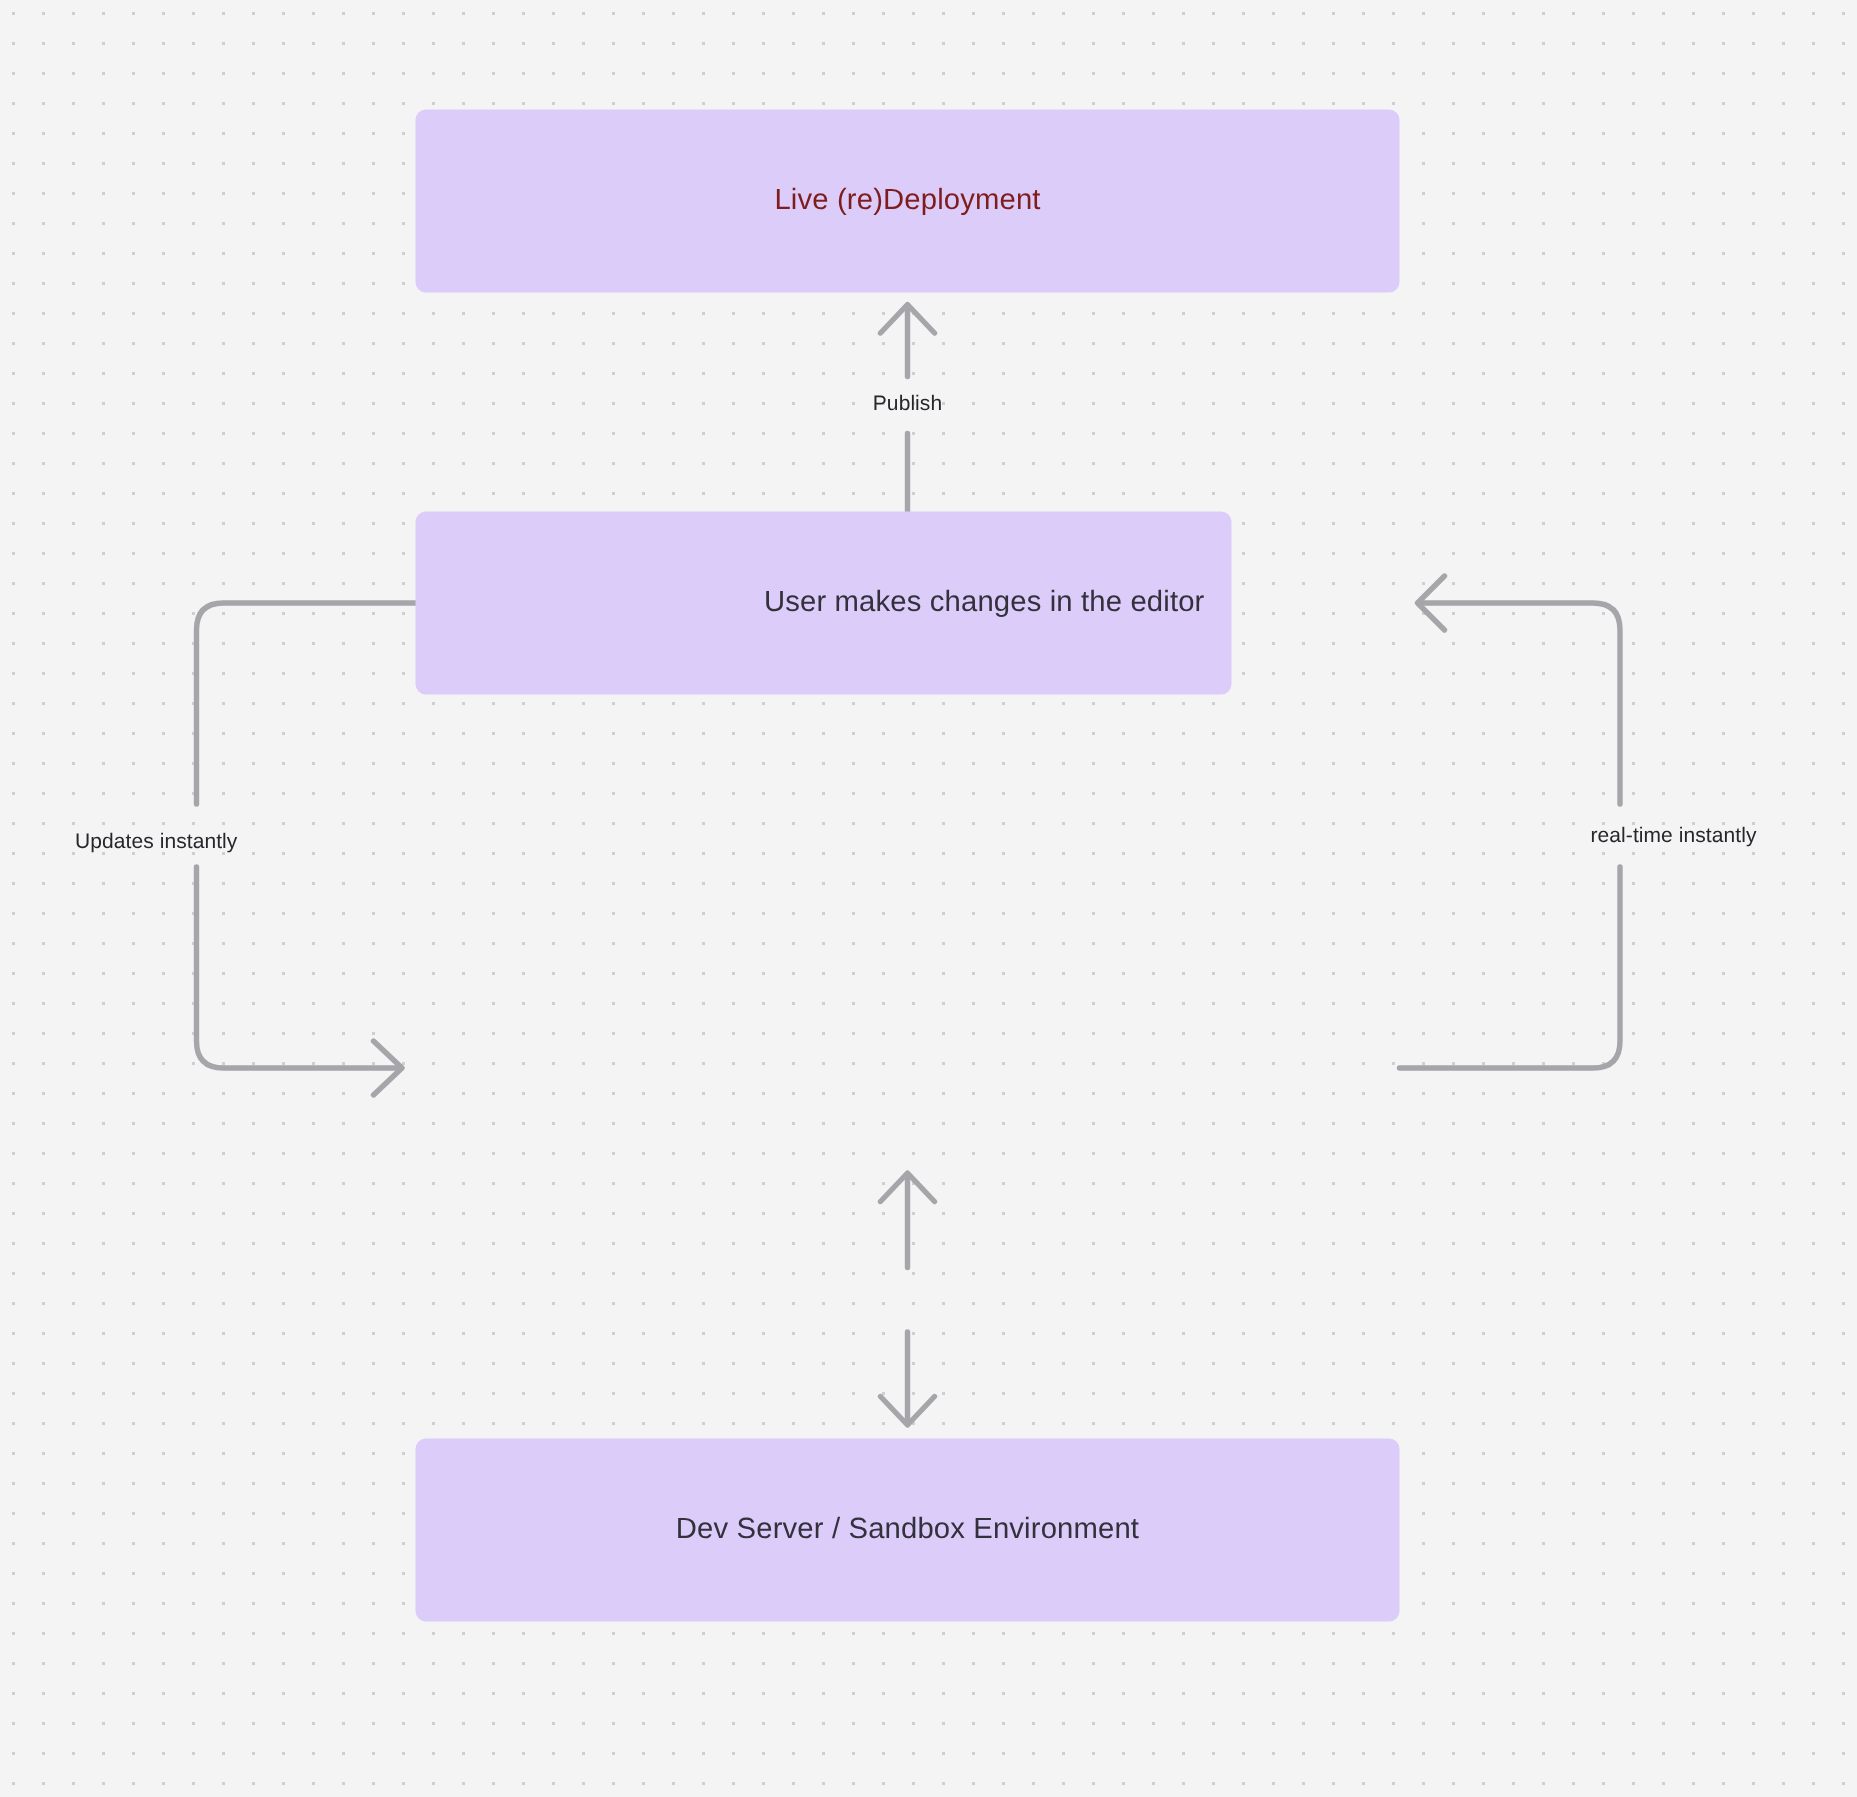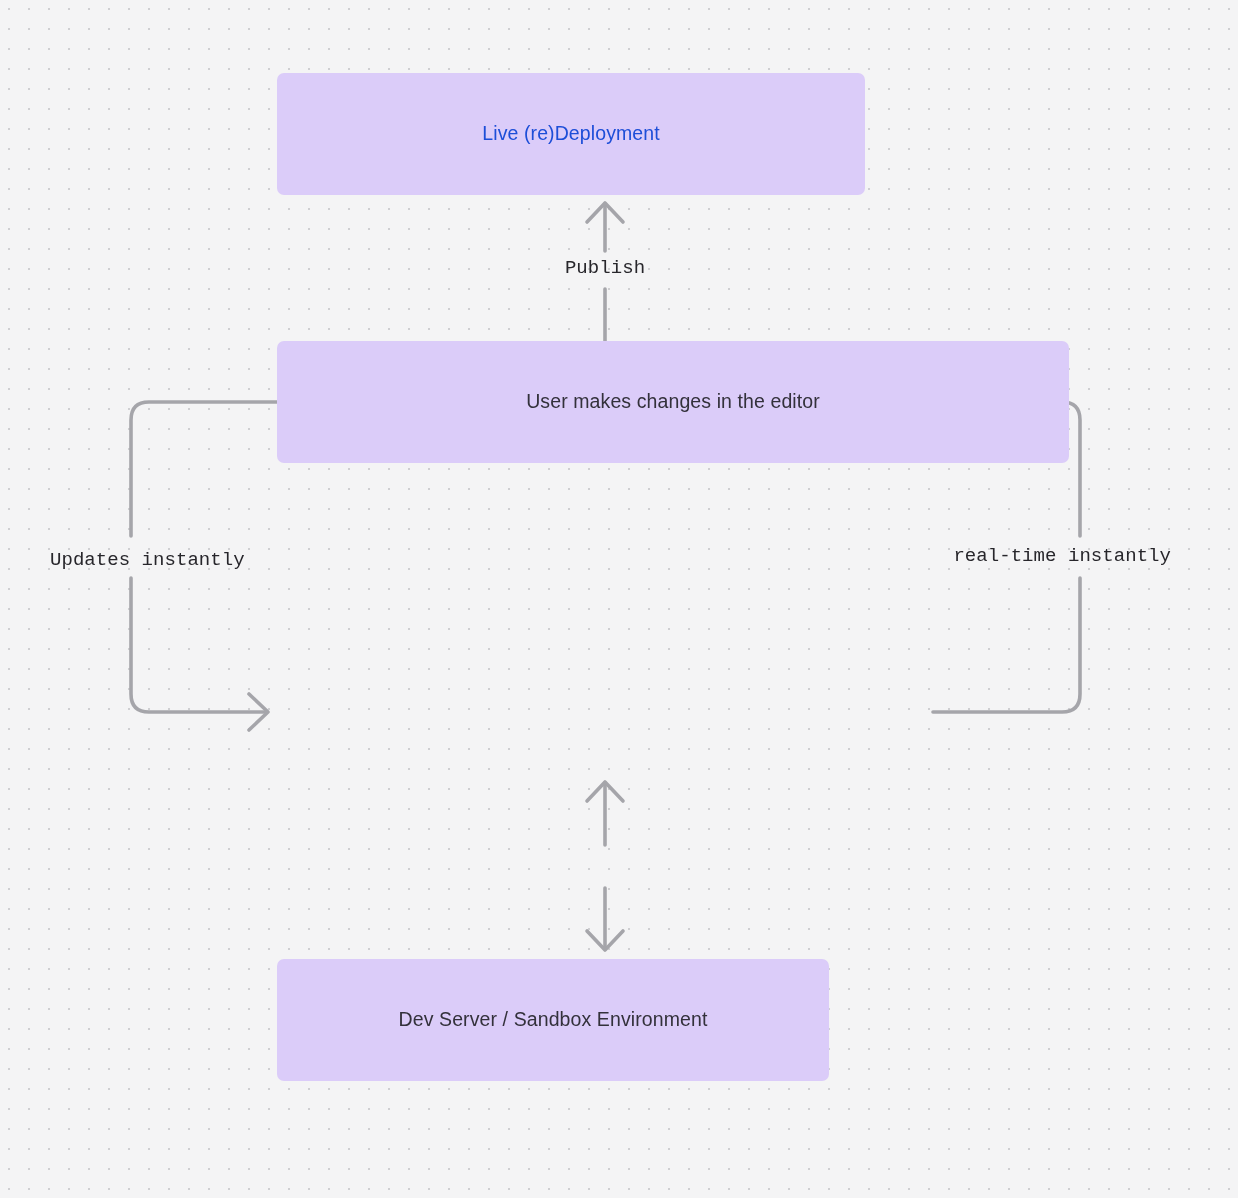--- a/index.html
+++ b/index.html
@@ -44,25 +44,24 @@
     line-height: 1.3;
     letter-spacing: 0.1px;
     padding: 6px 18px;
   }
   .node-label {
     display: block;
   }
   .edge-label {
     position: absolute;
     color: #27262b;
-    font-size: 19px;
+    font-size: 14px;
     line-height: 1.25;
     white-space: nowrap;
     letter-spacing: 0.05px;
-    font-family: Liberation Mono, monospace;
   }
   .edge-label.center {
     transform: translate(-50%, -50%);
   }
   .edge-label.left-anchor {
     transform: translate(0, -50%);
   }
   .edge-label.right-anchor {
     transform: translate(-100%, -50%);
   }
@@ -106,30 +105,30 @@
       <path d="M 605 845 L 605 783" fill="none" stroke="#a5a5aa" stroke-width="3.6" stroke-linecap="round"></path>
 
       <path d="M 587 801 L 605 782 L 623 801" fill="none" stroke="#a5a5aa" stroke-width="3.6" stroke-linecap="round" stroke-linejoin="round"></path>
 
       <path d="M 605 888 L 605 948" fill="none" stroke="#a5a5aa" stroke-width="3.6" stroke-linecap="round"></path>
 
       <path d="M 587 931 L 605 950 L 623 931" fill="none" stroke="#a5a5aa" stroke-width="3.6" stroke-linecap="round" stroke-linejoin="round"></path>
     </g>
   </svg>
 
-  <div class="node" id="node-0" style="left: 277px; top: 73px; width: 588px; height: 122px; background: rgb(219, 204, 249); color: #1d4ed8; align-items: center;">
+  <div class="node" id="node-0" style="left: 277px; top: 73px; width: 656px; height: 122px; background: rgb(219, 204, 249); color: #7f1d1d; align-items: center;">
     <span class="node-label">Live (re)Deployment</span>
   </div>
 
-  <div class="node" id="node-1" style="left: 277px; top: 341px; width: 792px; height: 122px; background: rgb(219, 204, 249); color: rgb(51, 49, 59);">
+  <div class="node" id="node-1" style="left: 277px; top: 341px; width: 544px; height: 122px; background: rgb(219, 204, 249); color: rgb(51, 49, 59); justify-content: flex-end;">
     <span class="node-label">User makes changes in the editor</span>
   </div>
 
 
-  <div class="node" id="node-3" style="left: 277px; top: 959px; width: 552px; height: 122px; background: rgb(219, 204, 249); color: rgb(51, 49, 59);">
+  <div class="node" id="node-3" style="left: 277px; top: 959px; width: 656px; height: 122px; background: rgb(219, 204, 249); color: rgb(51, 49, 59);">
     <span class="node-label">Dev Server / Sandbox Environment</span>
   </div>
 
   <div class="edge-label center" id="edge-label-0" style="left: 605px; top: 269px; color: rgb(39, 38, 43);">Publish</div>
 
   <div class="edge-label left-anchor" id="edge-label-1" style="left: 50px; top: 561px; color: rgb(39, 38, 43);">Updates instantly</div>
 
   <div class="edge-label right-anchor" id="edge-label-2" style="left: 1171px; top: 557px; color: rgb(39, 38, 43);">real-time instantly</div>
 
 

